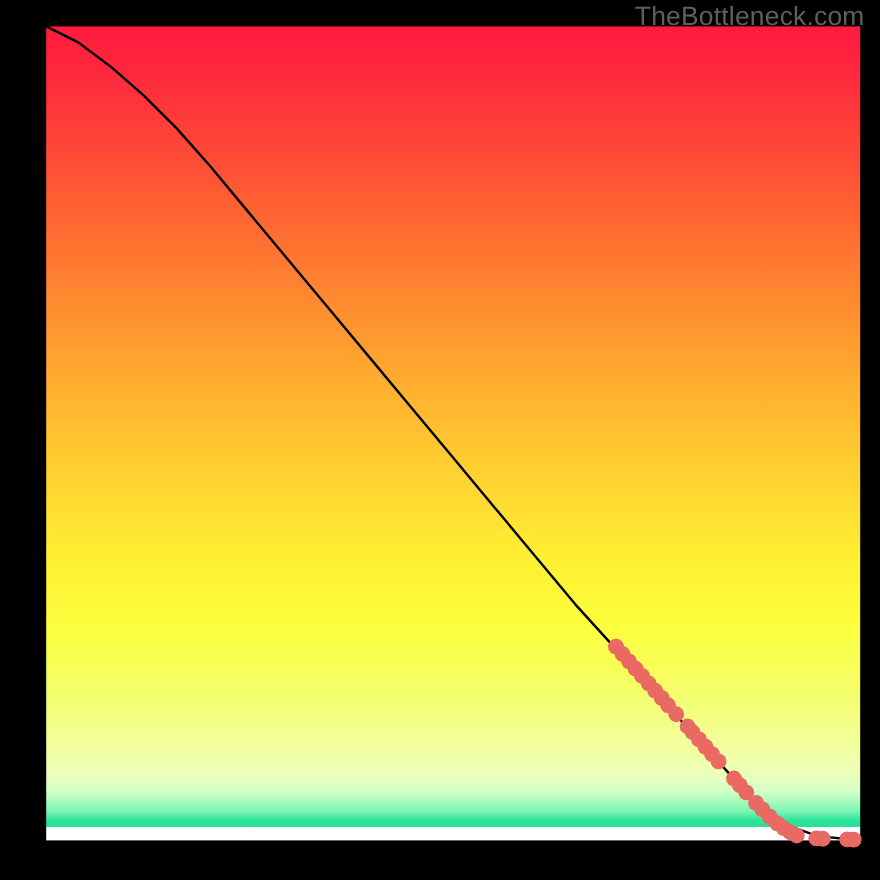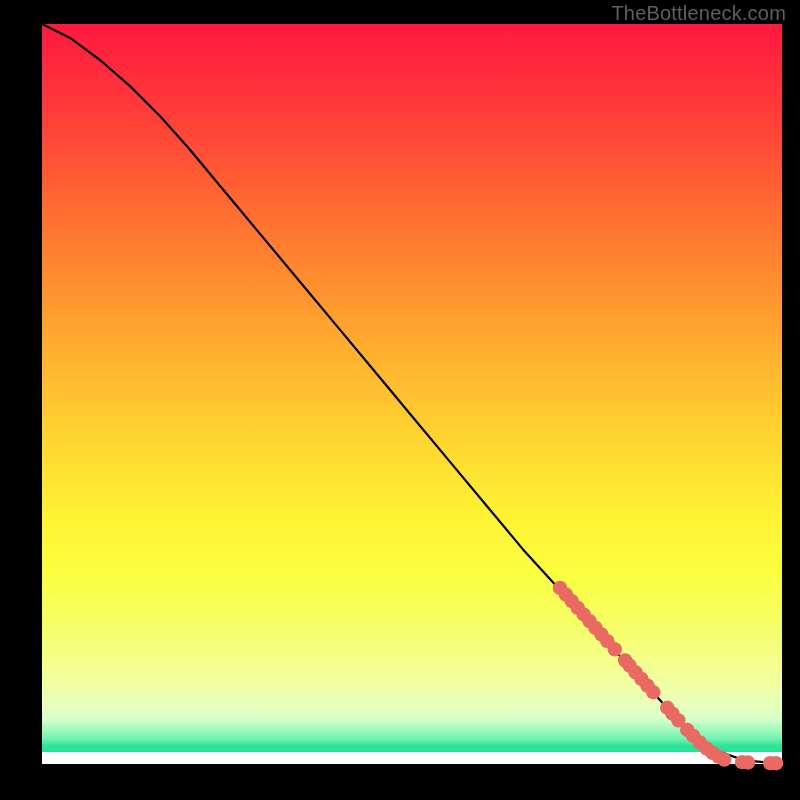--- a/index.html
+++ b/index.html
@@ -43,21 +43,21 @@
       #26e096 98.4%,
       #ffffff 98.4%,
       #ffffff 100%
     );
   }
   .watermark {
     position: absolute;
     top: 2px;
     right: 14px;
     color: #5f5f5f;
-    font-size: 20px;
+    font-size: 24px;
     letter-spacing: 0.2px;
     user-select: none;
   }
   svg.curve {
     position: absolute;
     left: 0;
     top: 0;
     width: 740px;
     height: 740px;
     overflow: visible;

